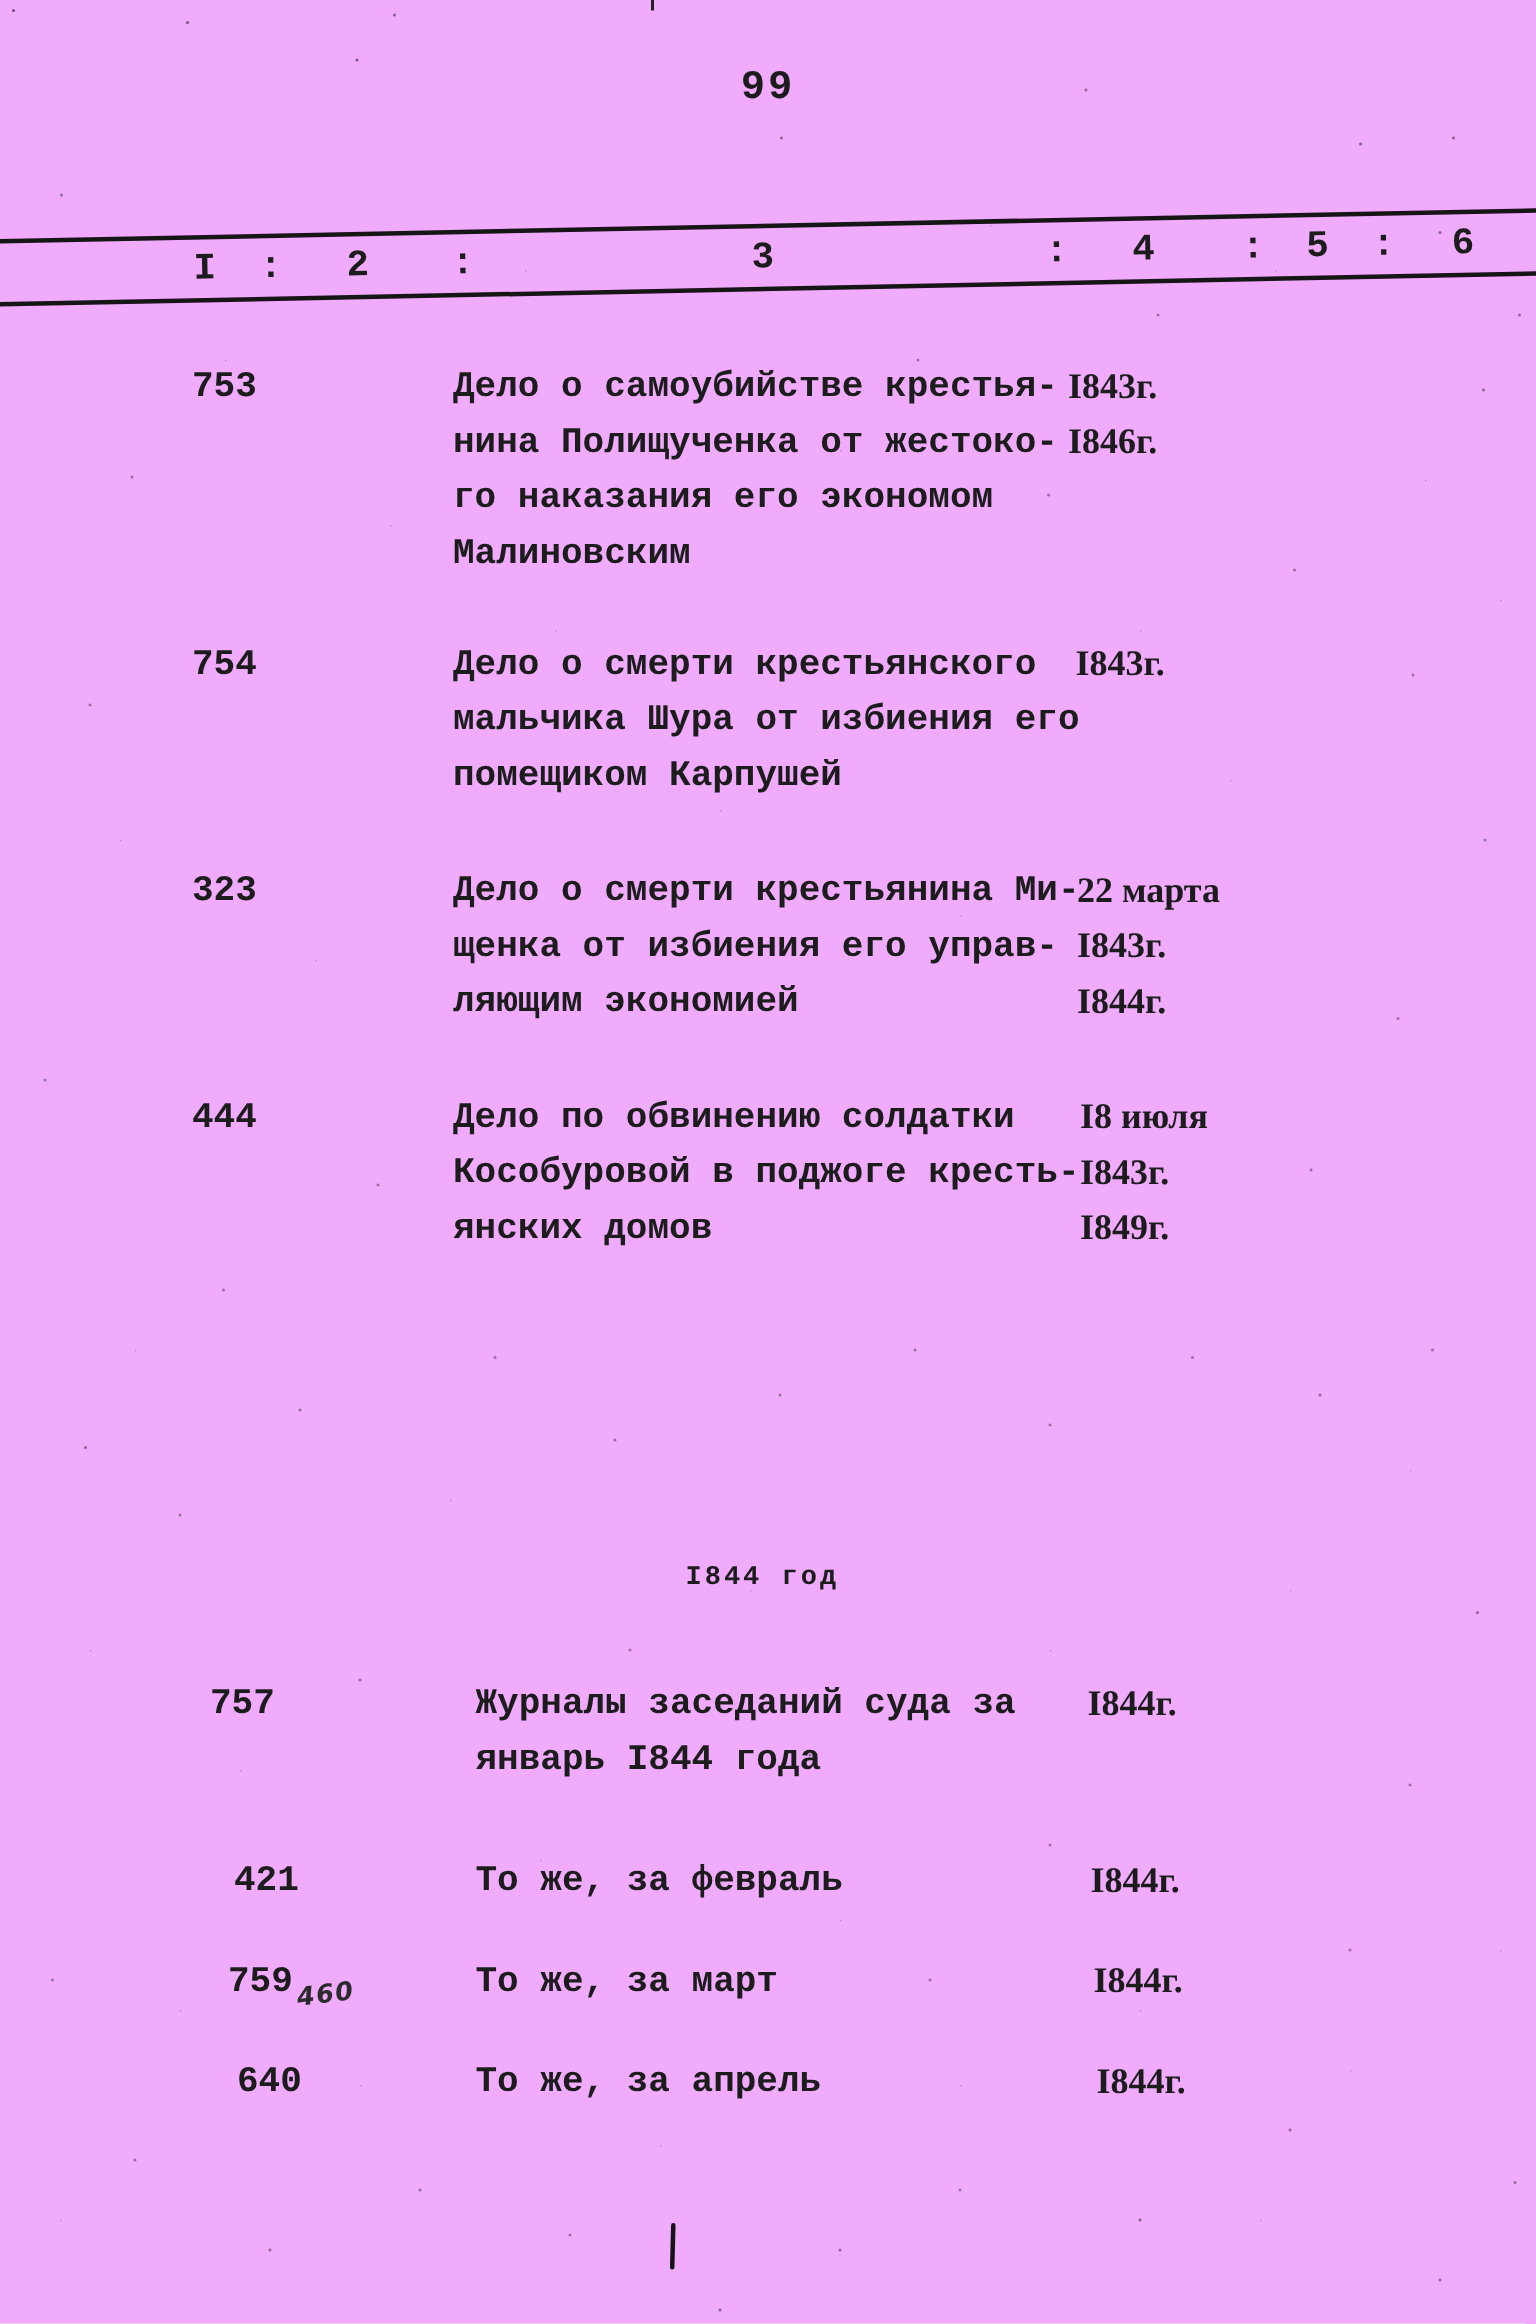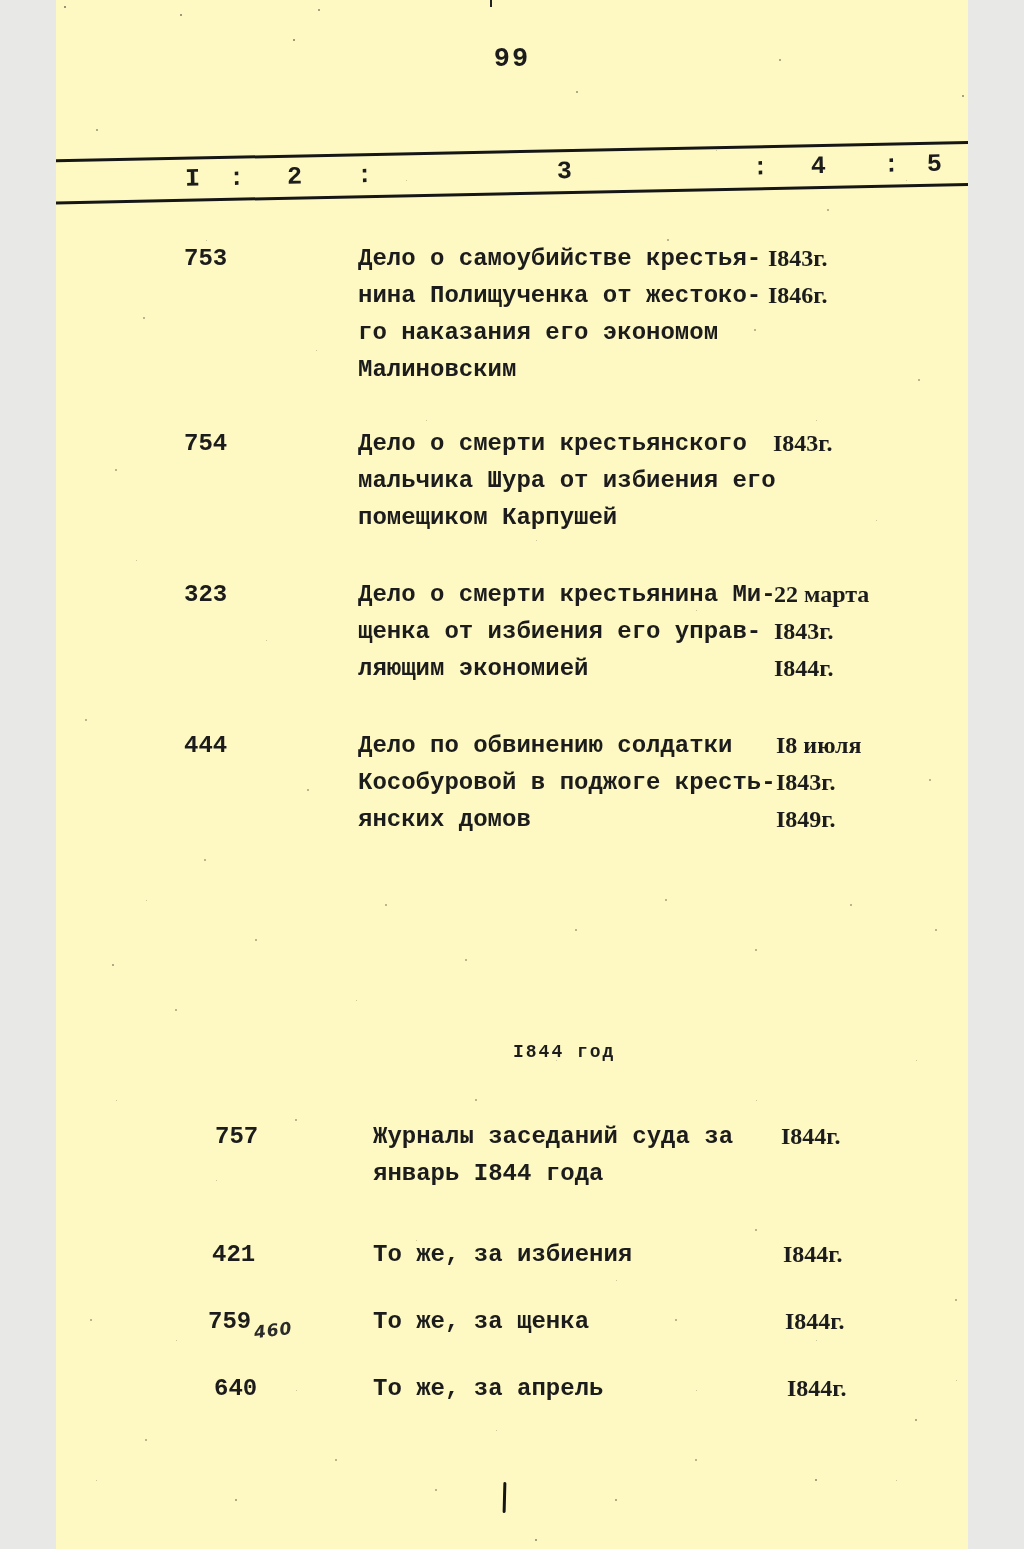--- a/index.html
+++ b/index.html
@@ -1,18 +1,18 @@
 <!DOCTYPE html>
 <html><head>
 <meta charset="utf-8">
 <style>
   html,body{margin:0;padding:0;background:#e8e8e6;}
   .paper{
-    position:relative;width:912px;height:1549px;margin:0 auto;
-    background:#fef9c3;overflow:hidden;
+    position:relative;width:1024px;height:1549px;margin:0 auto;
+    background:#f0abfc;overflow:hidden;
     font-family:"Liberation Mono","DejaVu Sans Mono",monospace;
     color:#1c1c1c;font-weight:700;
   }
   
   .speckles{position:absolute;left:0;top:0;width:2px;height:2px;border-radius:50%;background:transparent;
     box-shadow:237px 39px 0 0 rgba(20,20,20,.55),124px 14px 0 0 rgba(20,20,20,.55),262px 9px 0 0 rgba(20,20,20,.5),
     434px 4px 0 0 rgba(20,20,20,.6),8px 6px 0 0 rgba(20,20,20,.6),520px 91px 0 0 rgba(20,20,20,.45),
     723px 59px 0 0 rgba(20,20,20,.45),906px 95px 0 0 rgba(20,20,20,.5),968px 91px 0 0 rgba(20,20,20,.5),
     1012px 209px 0 0 rgba(20,20,20,.45),988px 259px 0 0 rgba(20,20,20,.45),941px 449px 0 0 rgba(20,20,20,.4),
     862px 379px 0 0 rgba(20,20,20,.4),989px 559px 0 0 rgba(20,20,20,.4),931px 678px 0 0 rgba(20,20,20,.4),
@@ -129,36 +129,36 @@
 Кособуровой в поджоге кресть-
 янских домов</div>
     <div class="dates" style="left:720px">I8 июля
 I843г.
 I849г.</div>
   </div>
 
   <div class="section-heading">I844 год</div>
 
   <div class="entry g2" style="top:1118px">
-    <div class="num" style="left:159px">757</div>
+    <div class="num" style="left:140px">757</div>
     <div class="desc">Журналы заседаний суда за
 январь I844 года</div>
     <div class="dates" style="left:725px">I844г.</div>
   </div>
 
   <div class="entry g2" style="top:1236px">
     <div class="num" style="left:156px">421</div>
-    <div class="desc">То же, за избиения</div>
+    <div class="desc">То же, за февраль</div>
     <div class="dates" style="left:727px">I844г.</div>
   </div>
 
   <div class="entry g2" style="top:1303px">
     <div class="num" style="left:152px">759</div>
     <span class="annotation">460</span>
-    <div class="desc">То же, за щенка</div>
+    <div class="desc">То же, за март</div>
     <div class="dates" style="left:729px">I844г.</div>
   </div>
 
   <div class="entry g2" style="top:1370px">
     <div class="num" style="left:158px">640</div>
     <div class="desc">То же, за апрель</div>
     <div class="dates" style="left:731px">I844г.</div>
   </div>
 
   <div class="pen-mark"></div>

